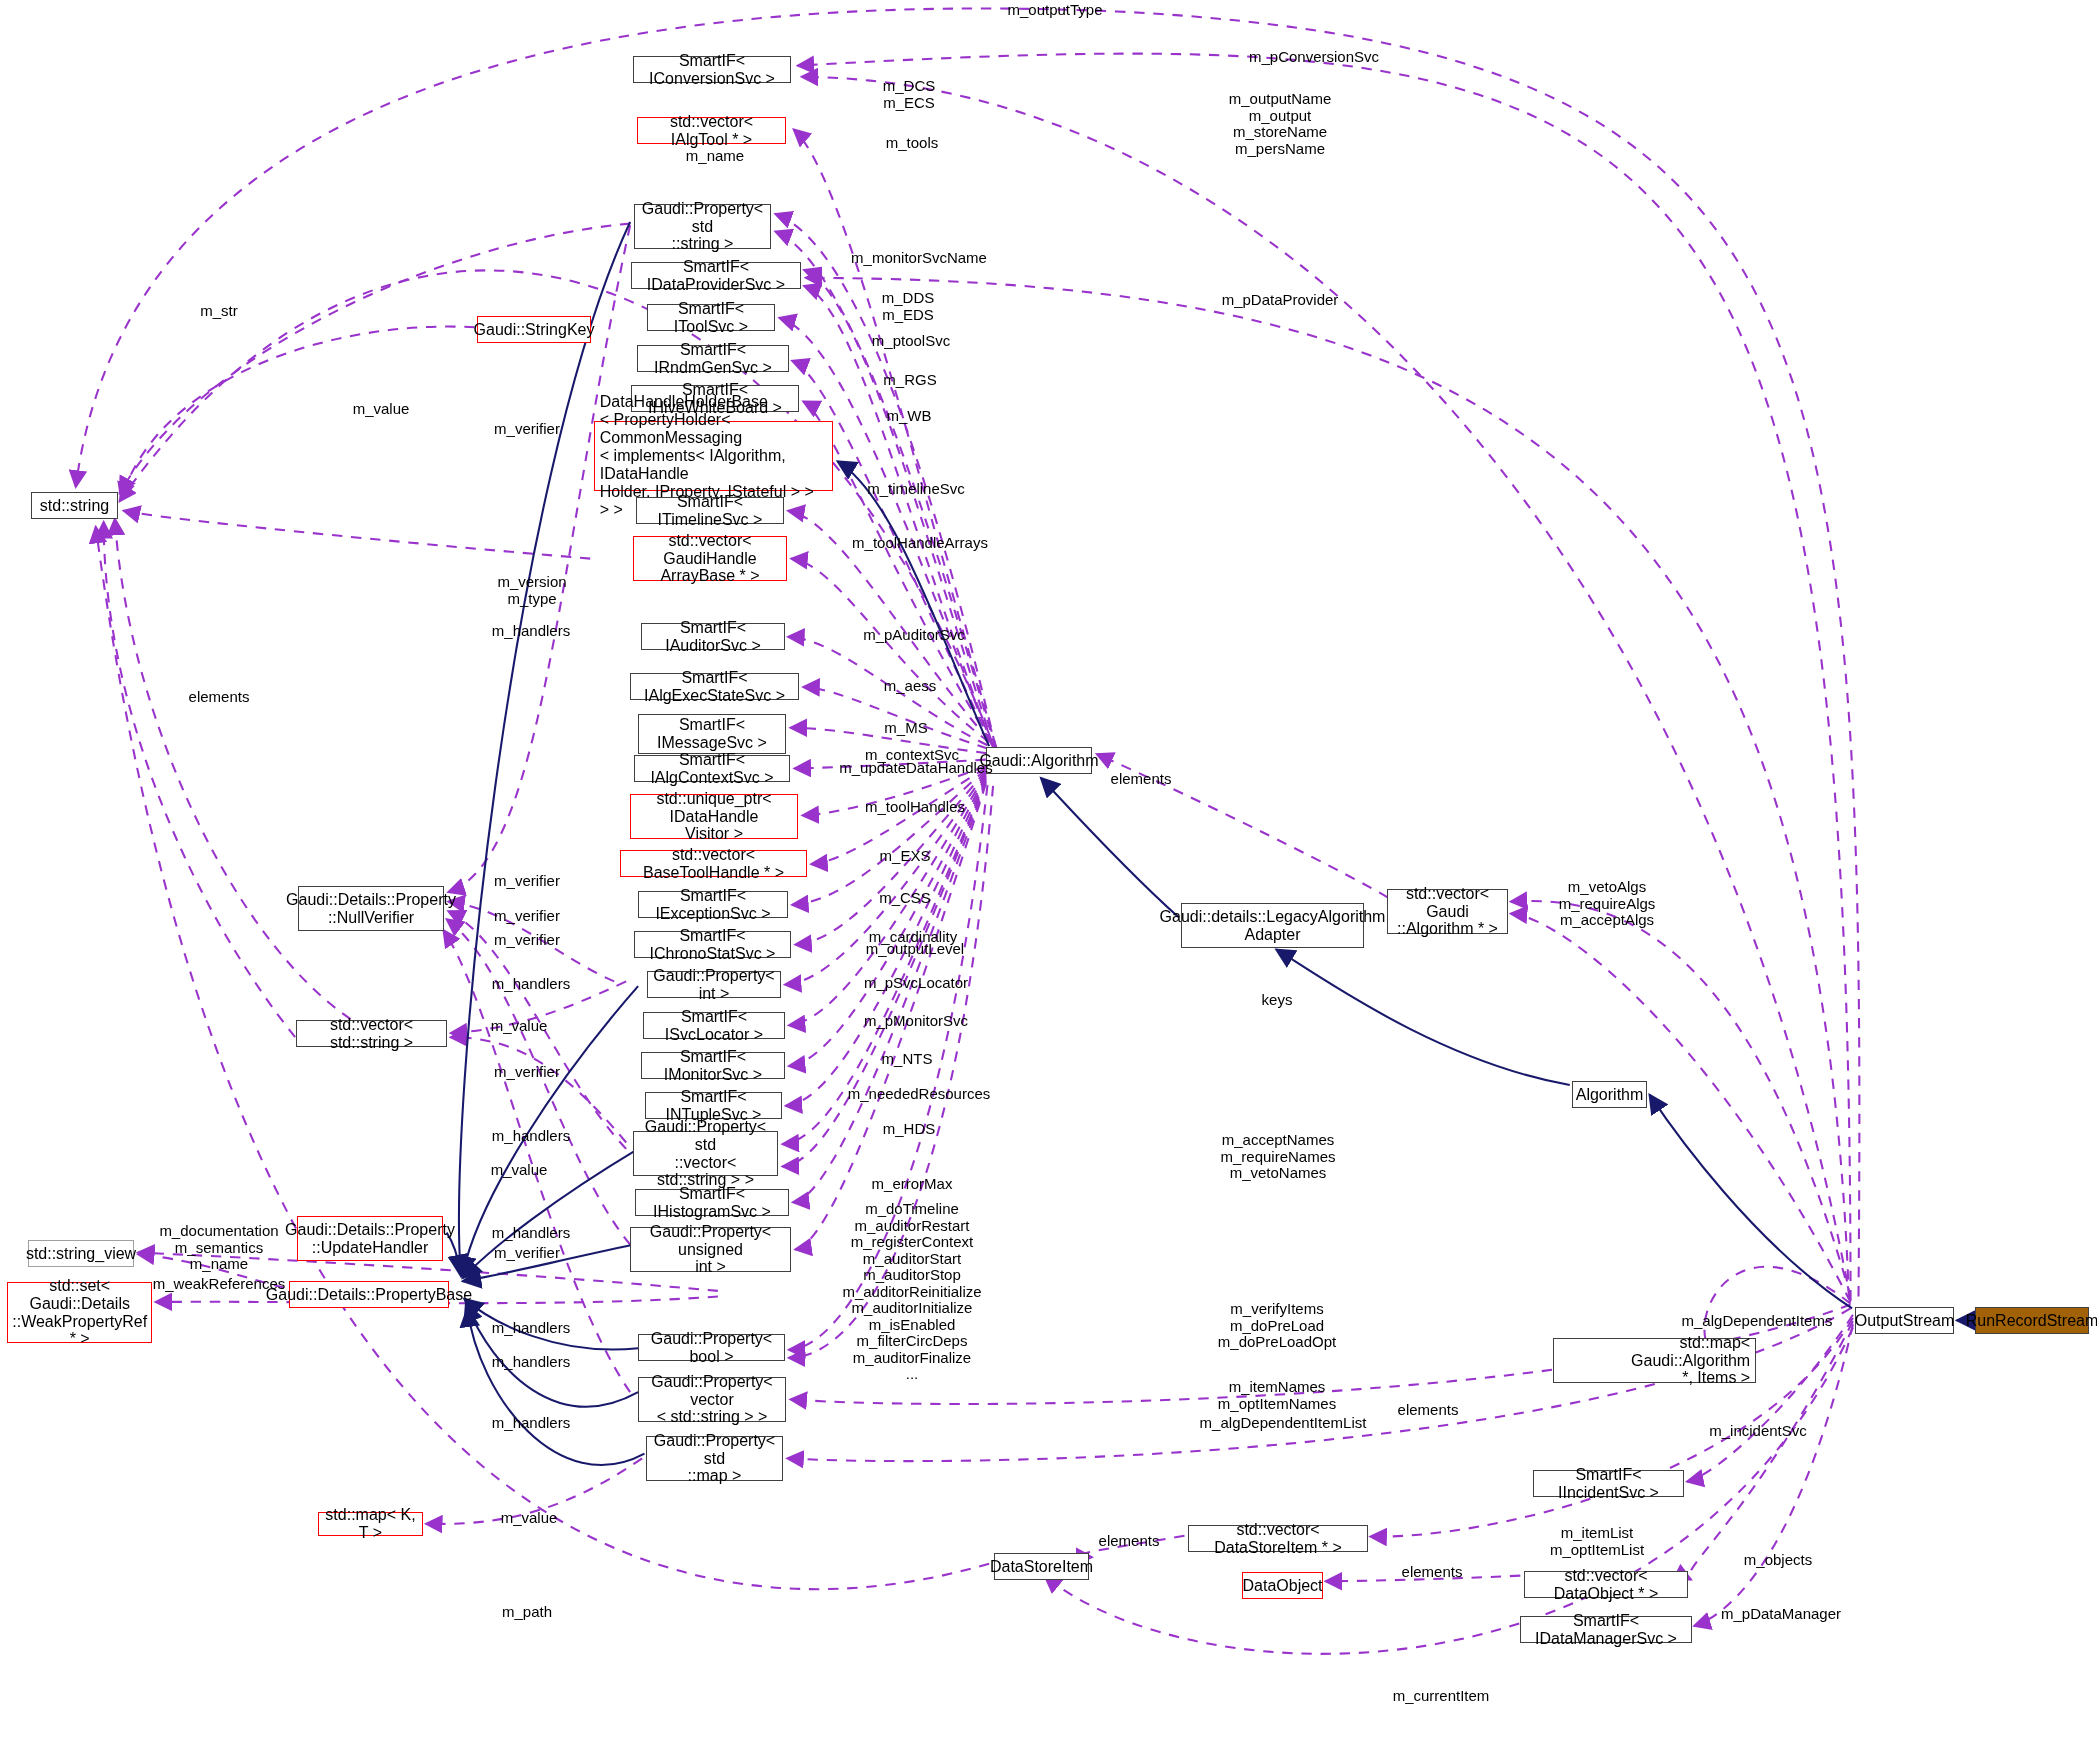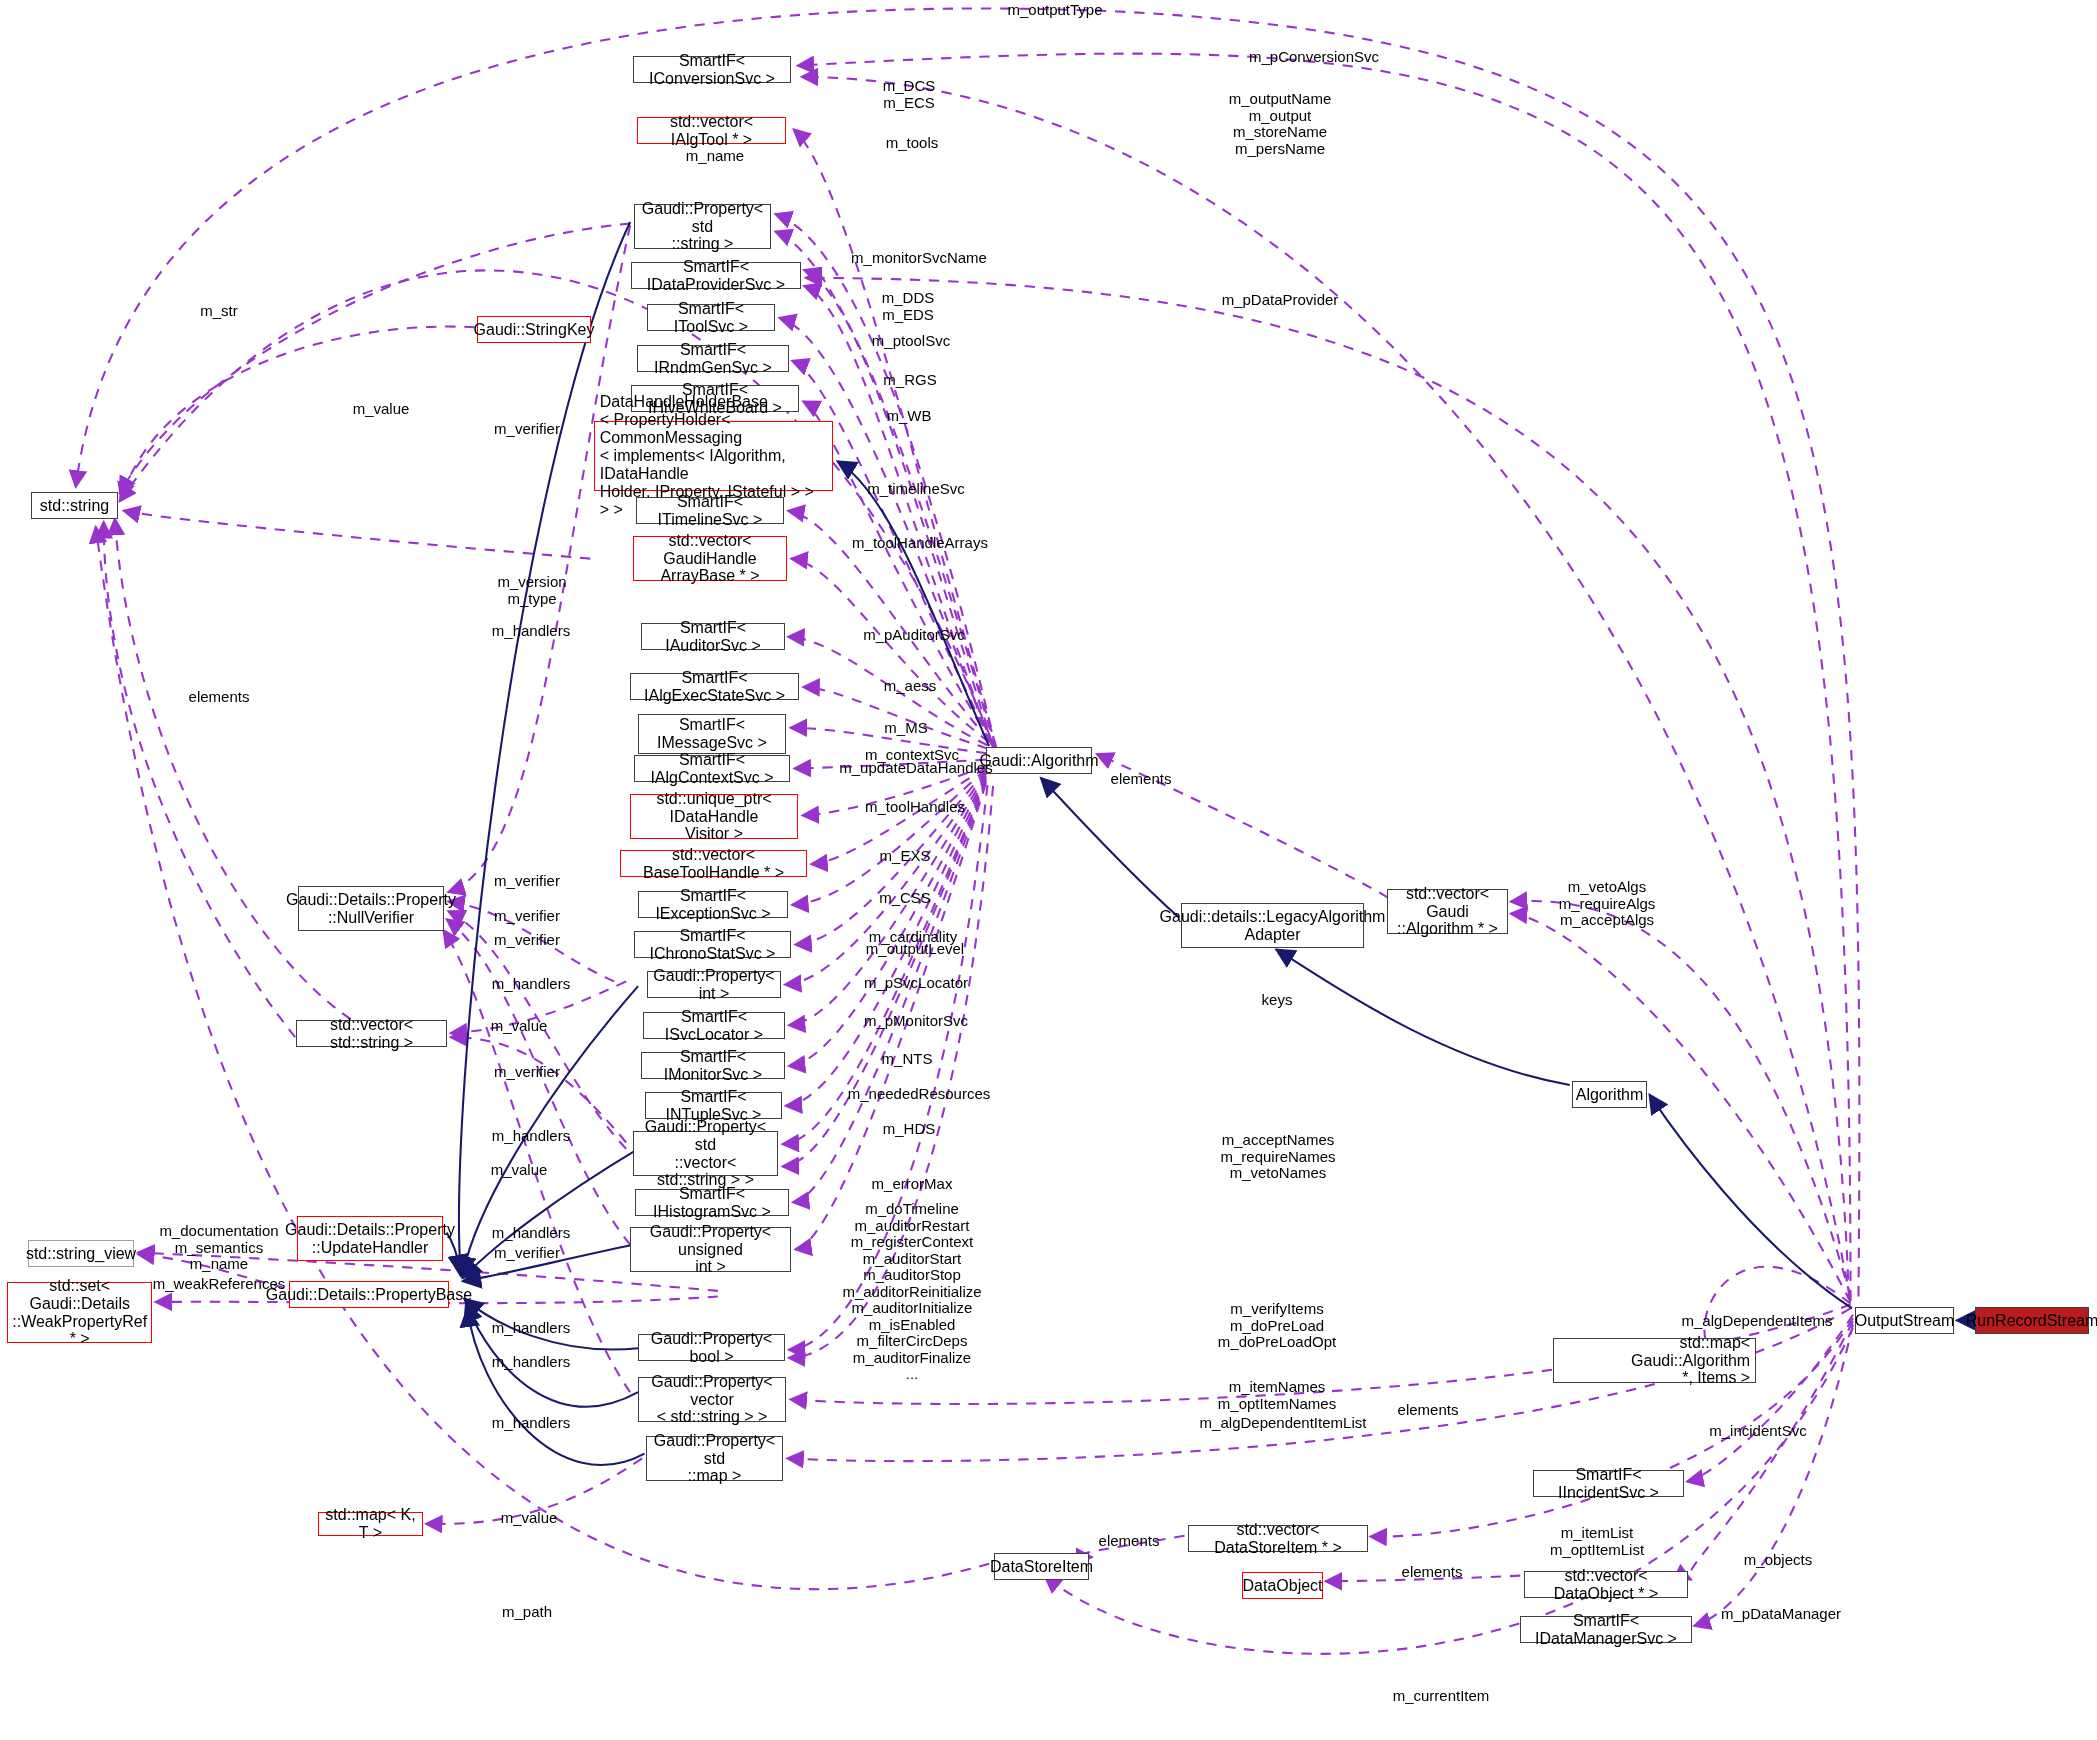--- a/index.html
+++ b/index.html
@@ -16,21 +16,21 @@
     display:flex;align-items:center;justify-content:center;
     text-align:center;
     line-height:1.12;
     color:#000;
     font-size:16px;
     padding:1.6px 4.8px;
     white-space:pre-line;
     z-index:5;
   }
   .node.red{border-color:#ff0000;}
-  .node.grey{background:#b91c1c;border-color:#404040;}
+  .node.grey{background:#a16207;border-color:#404040;}
   .node.lightborder{border-color:#a0a0a0;}
 
   .elabel{
     position:absolute;
     font-size:15px;
     color:#000;
     text-align:center;
     line-height:1.1;
     white-space:pre-line;
     transform:translate(-50%,-50%);

